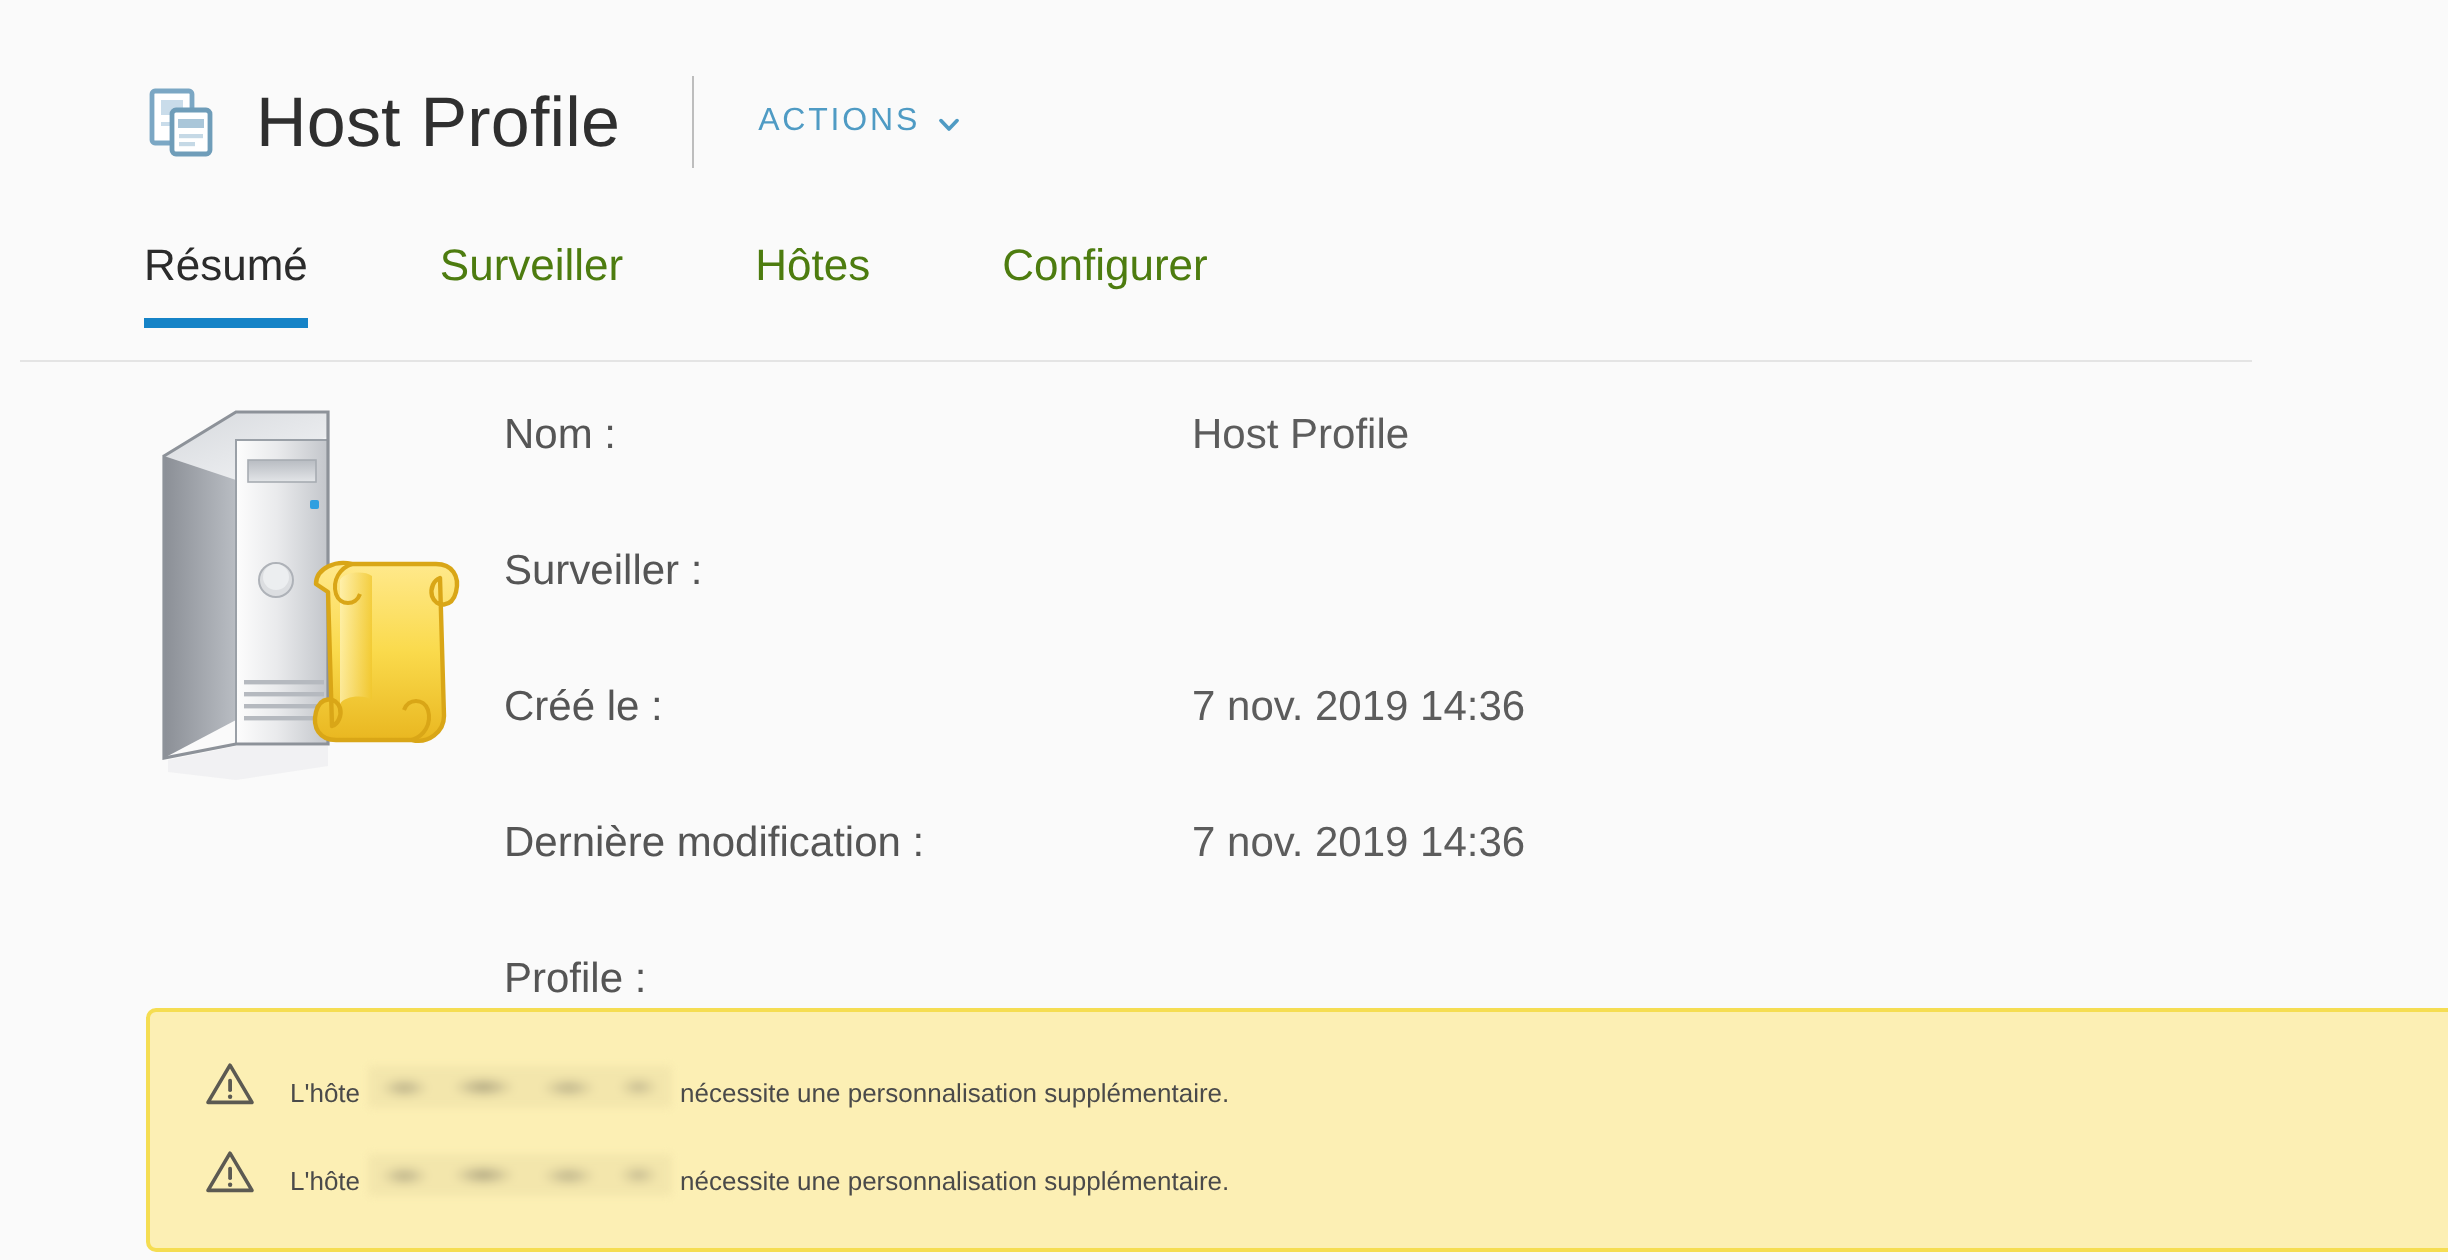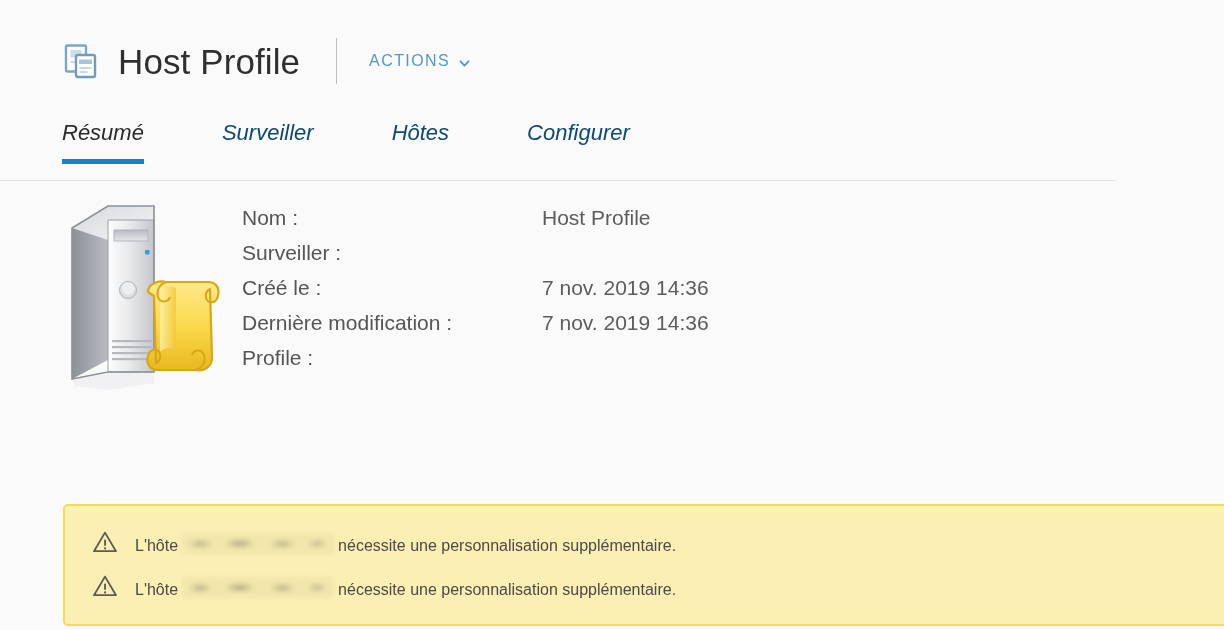--- a/index.html
+++ b/index.html
@@ -13,20 +13,21 @@
     overflow: hidden;
     background: #fafafa;
     font-family: "Liberation Sans", "DejaVu Sans", sans-serif;
     -webkit-font-smoothing: antialiased;
   }
   .page {
     position: relative;
     width: 1116px;
     height: 630px;
     background: #fafafa;
+    margin-left: 10px;
   }
 
   
   .header {
     position: absolute;
     left: 62px;
     top: 32px;
     height: 58px;
     display: flex;
     align-items: center;
@@ -73,26 +74,25 @@
     top: -1px;
   }
 
   
   .tabs {
     position: absolute;
     left: 62px;
     top: 120px;
     display: flex;
     align-items: center;
-    gap: 16px;
-    font-style: italic;
+    gap: 4px;
   }
   .tab {
     font-size: 22px;
-    color: #0c4a6e;
+    color: #4d7c0f;
     padding: 0 28px 18px 0;
     margin-right: 34px;
     cursor: pointer;
     position: relative;
     white-space: nowrap;
     font-weight: 400;
   }
   .tab:last-child { margin-right: 0; }
   .tab.active {
     color: #2b2b2b;
@@ -129,20 +129,21 @@
     padding-top: 4px;
   }
   .server-art svg { display: block; }
   .fields {
     margin-top: 10px;
     display: grid;
     grid-template-columns: 300px auto;
     row-gap: 11px;
     column-gap: 0;
     align-items: baseline;
+    gap: 44px;
   }
   .f-label {
     font-size: 21px;
     color: #555555;
     white-space: nowrap;
     font-weight: 400;
   }
   .f-value {
     font-size: 21px;
     color: #5c5c5c;
@@ -169,21 +170,21 @@
     padding-left: 27px;
   }
   .warn-ico {
     flex: 0 0 26px;
     width: 26px;
     height: 24px;
     margin-right: 17px;
   }
   .warn-ico svg { display: block; }
   .warn-text {
-    font-size: 16px;
+    font-size: 13px;
     color: #4a4a4a;
     white-space: nowrap;
     display: flex;
     align-items: baseline;
   }
   .redacted {
     display: inline-block;
     width: 152px;
     height: 21px;
     margin: 0 4px;

